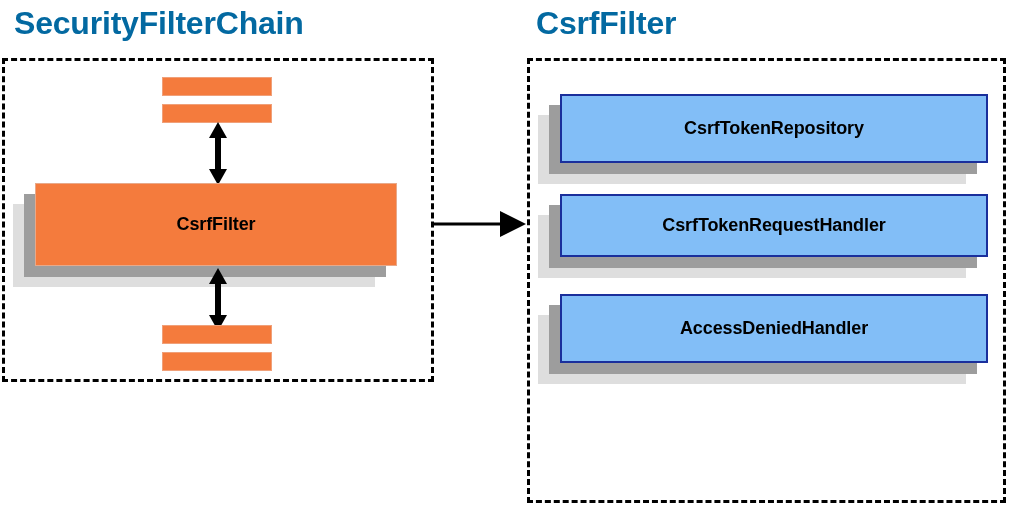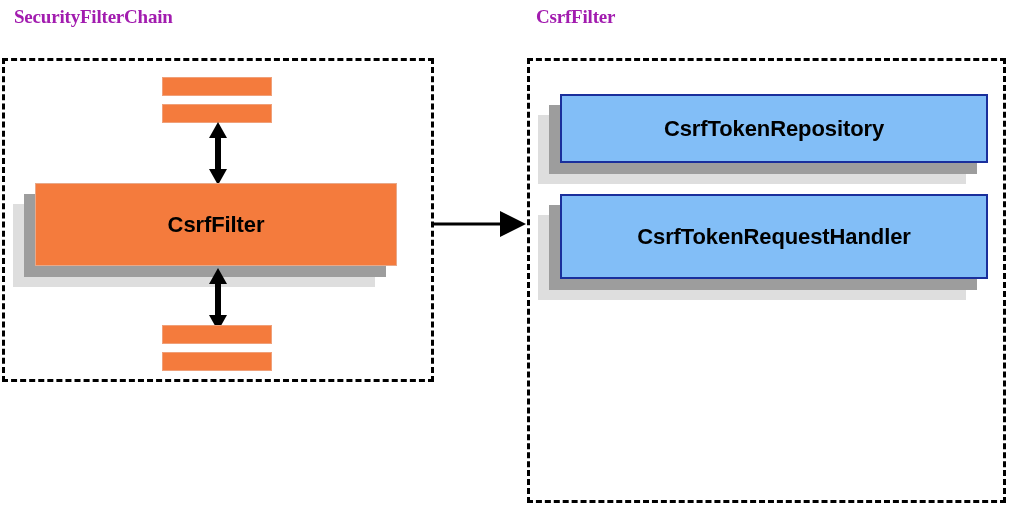--- a/index.html
+++ b/index.html
@@ -14,27 +14,26 @@
     position: relative;
     width: 1010px;
     height: 505px;
     background: #ffffff;
     overflow: hidden;
   }
 
   
   .panel-title {
     position: absolute;
-    font-size: 19px;
+    font-size: 32px;
     font-weight: bold;
-    color: #a21caf;
+    color: #0369a1;
     letter-spacing: -0.2px;
     white-space: nowrap;
     line-height: 1;
-    font-family: Liberation Serif, serif;
   }
   #title-left  { left: 14px;  top: 7px; }
   #title-right { left: 536px; top: 7px; }
 
   
   .dashed-box {
     position: absolute;
     border: 3px dashed #000000;
     background: transparent;
     box-sizing: border-box;
@@ -54,21 +53,21 @@
   }
   .node .shade-far  { background: #dedede; left: -22px; top: 21px;  width: 100%; height: 100%; }
   .node .shade-near { background: #9d9d9d; left: -11px; top: 11px;  width: 100%; height: 100%; }
   .node .face {
     left: 0; top: 0; width: 100%; height: 100%;
     display: flex;
     align-items: center;
     justify-content: center;
   }
   .node .label {
-    font-size: 22px;
+    font-size: 18px;
     font-weight: bold;
     color: #000000;
     white-space: nowrap;
     letter-spacing: -0.1px;
   }
 
   
   .node.orange .face {
     background: #f47b3d;
     border: 1px solid #e8a98a;
@@ -138,23 +137,30 @@
   <div id="box-right" class="dashed-box"></div>
 
   <div class="node blue" style="left:560px; top:94px; width:428px; height:69px;">
     <div class="shade-far"></div>
     <div class="shade-near"></div>
     <div class="face">
       <span class="label">CsrfTokenRepository</span>
     </div>
   </div>
 
-  <div class="node blue" style="left:560px; top:194px; width:428px; height:85px;">
+  <div class="node blue" style="left:560px; top:194px; width:428px; height:63px;">
     <div class="shade-far"></div>
     <div class="shade-near"></div>
     <div class="face">
       <span class="label">CsrfTokenRequestHandler</span>
     </div>
   </div>
 
+  <div class="node blue" style="left:560px; top:294px; width:428px; height:69px;">
+    <div class="shade-far"></div>
+    <div class="shade-near"></div>
+    <div class="face">
+      <span class="label">AccessDeniedHandler</span>
+    </div>
+  </div>
 
 
 </div>
 
 </body></html>

